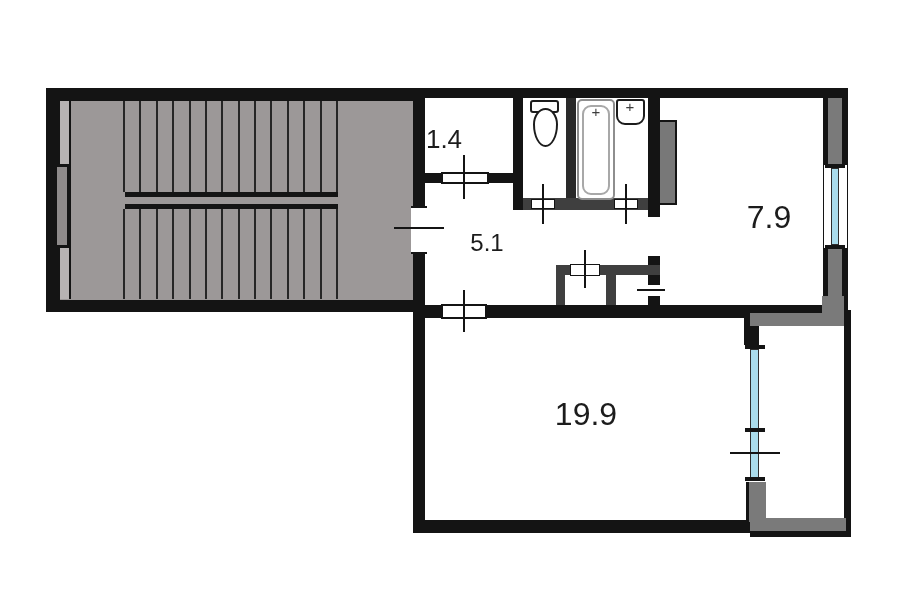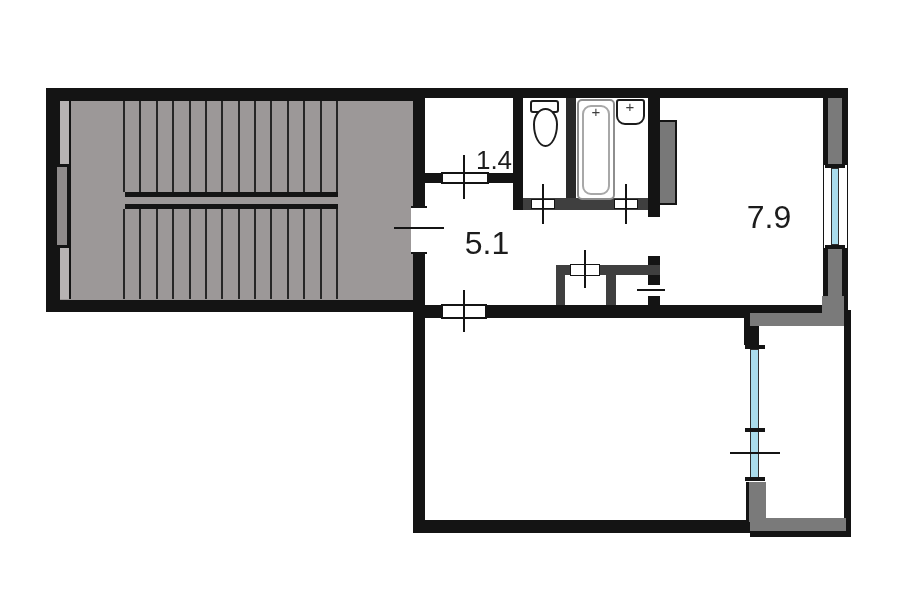--- a/index.html
+++ b/index.html
@@ -145,17 +145,18 @@
   <div class="tick" style="left:745px;top:477px;width:20px;height:4px;"></div>
   <div class="tick" style="left:730px;top:452px;width:50px;height:2px;"></div>
 
   <div class="g" style="left:822px;top:296px;width:22px;height:19px;"></div>
   <div class="g" style="left:750px;top:313px;width:94px;height:13px;"></div>
   <div class="w" style="left:844px;top:310px;width:7px;height:227px;"></div>
   <div class="g" style="left:746px;top:482px;width:20px;height:40px;border-left:3px solid var(--c-wall);"></div>
   <div class="g" style="left:750px;top:518px;width:96px;height:14px;"></div>
   <div class="w" style="left:750px;top:531px;width:101px;height:6px;"></div>
 
-  <div class="room-label" style="left:494px;top:139px;font-size:26px;margin-top:21px;">1.4</div>
-  <div class="room-label" style="left:487px;top:243px;font-size:32px;">5.1</div>
+  <div class="room-label" style="left:444px;top:139px;font-size:26px;">1.4</div>
+  <div class="room-label" style="left:487px;top:243px;font-size:24px;">5.1</div>
   <div class="room-label" style="left:749px;top:217px;font-size:32px;margin-left:20px;">7.9</div>
+  <div class="room-label" style="left:586px;top:414px;font-size:32px;">19.9</div>
 
 </div>
 
 </body></html>

